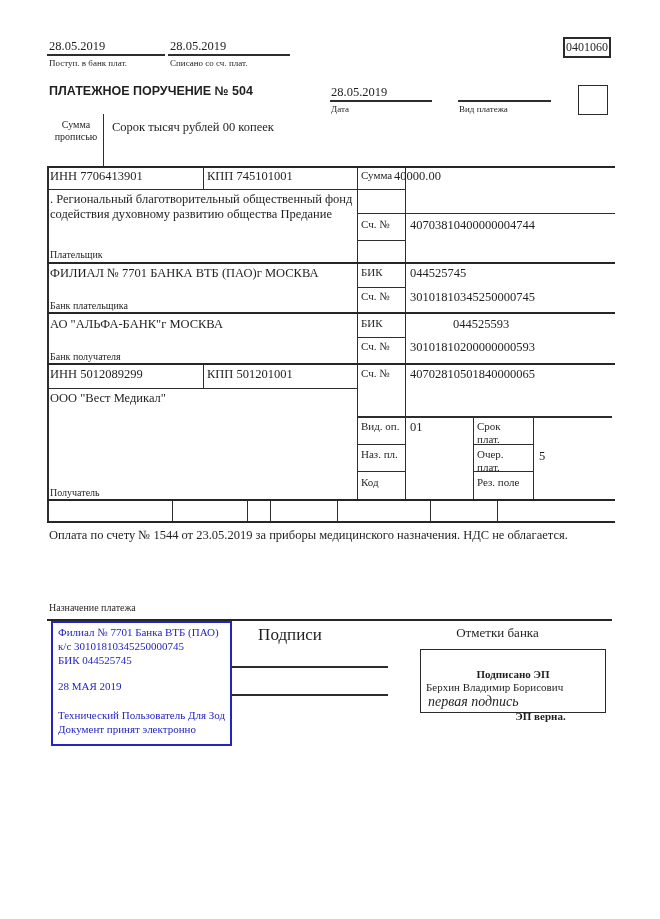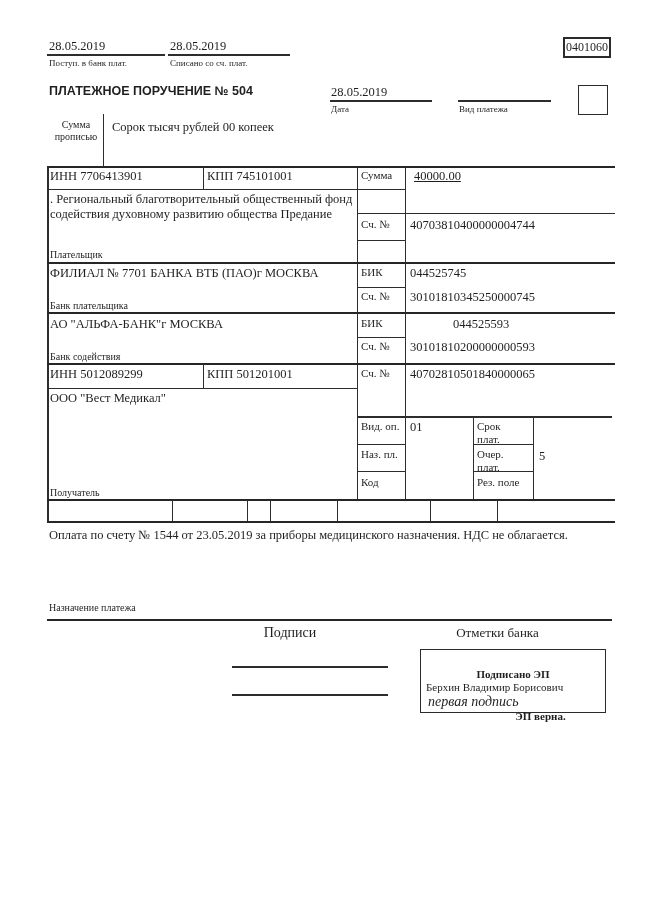--- a/index.html
+++ b/index.html
@@ -80,39 +80,39 @@
   <div class="vl" style="left:247px;top:499px;height:23px;"></div>
   <div class="vl" style="left:270px;top:499px;height:23px;"></div>
   <div class="vl" style="left:337px;top:499px;height:23px;"></div>
   <div class="vl" style="left:430px;top:499px;height:23px;"></div>
   <div class="vl" style="left:497px;top:499px;height:23px;"></div>
   <div class="hl hl2" style="left:47px;top:521px;width:568px;"></div>
 
   <div class="t" style="left:50px;top:169px;">ИНН 7706413901</div>
   <div class="t" style="left:207px;top:169px;">КПП 745101001</div>
   <div class="t cell" style="left:361px;top:169px;">Сумма</div>
-  <div class="t" style="left:414px;top:169px;text-decoration:underline;">40000.00</div>
+  <div class="t" style="left:394px;top:169px;">40000.00</div>
   <div class="t wrap" style="left:50px;top:192px;width:305px;line-height:15px;">. Региональный благотворительный общественный фонд содействия духовному развитию общества Предание</div>
   <div class="t cell" style="left:361px;top:218px;">Сч. №</div>
   <div class="t" style="left:410px;top:218px;">40703810400000004744</div>
   <div class="t small" style="left:50px;top:249px;">Плательщик</div>
 
   <div class="t" style="left:50px;top:266px;">ФИЛИАЛ № 7701 БАНКА ВТБ (ПАО)г МОСКВА</div>
   <div class="t cell" style="left:361px;top:266px;">БИК</div>
   <div class="t" style="left:410px;top:266px;">044525745</div>
   <div class="t cell" style="left:361px;top:290px;">Сч. №</div>
   <div class="t" style="left:410px;top:290px;">30101810345250000745</div>
   <div class="t small" style="left:50px;top:300px;">Банк плательщика</div>
 
   <div class="t" style="left:50px;top:317px;">АО "АЛЬФА-БАНК"г МОСКВА</div>
   <div class="t cell" style="left:361px;top:317px;">БИК</div>
   <div class="t" style="left:410px;top:317px;margin-left:43px;">044525593</div>
   <div class="t cell" style="left:361px;top:340px;">Сч. №</div>
   <div class="t" style="left:410px;top:340px;">30101810200000000593</div>
-  <div class="t small" style="left:50px;top:351px;">Банк содействия</div>
+  <div class="t small" style="left:50px;top:351px;">Банк получателя</div>
 
   <div class="t" style="left:50px;top:367px;">ИНН 5012089299</div>
   <div class="t" style="left:207px;top:367px;">КПП 501201001</div>
   <div class="t cell" style="left:361px;top:367px;">Сч. №</div>
   <div class="t" style="left:410px;top:367px;">40702810501840000065</div>
   <div class="t" style="left:50px;top:391px;">ООО "Вест Медикал"</div>
 
   <div class="t cell" style="left:361px;top:420px;">Вид. оп.</div>
   <div class="t" style="left:410px;top:420px;">01</div>
   <div class="t cell wrap" style="left:477px;top:420px;width:42px;">Срок плат.</div>
@@ -120,22 +120,30 @@
   <div class="t cell wrap" style="left:477px;top:448px;width:42px;">Очер. плат.</div>
   <div class="t" style="left:539px;top:449px;">5</div>
   <div class="t cell" style="left:361px;top:476px;">Код</div>
   <div class="t cell" style="left:477px;top:476px;">Рез. поле</div>
   <div class="t small" style="left:50px;top:487px;">Получатель</div>
 
   <div class="t" style="left:49px;top:528px;">Оплата по счету № 1544 от 23.05.2019 за приборы медицинского назначения. НДС не облагается.</div>
   <div class="t small" style="left:49px;top:602px;">Назначение платежа</div>
   <div class="hl hl2" style="left:47px;top:619px;width:565px;"></div>
 
+  <div class="blue-box" style="left:51px;top:621px;width:181px;height:125px;">
+    <div class="blue">Филиал № 7701 Банка ВТБ (ПАО)</div>
+    <div class="blue">к/с 30101810345250000745</div>
+    <div class="blue">БИК 044525745</div>
+    <div class="blue" style="margin-top:13px;">28 МАЯ 2019</div>
+    <div class="blue" style="margin-top:15px;width:170px;">Технический Пользователь Для Зод</div>
+    <div class="blue">Документ принят электронно</div>
+  </div>
 
-  <div class="t ctr" style="left:240px;top:625px;width:100px;font-size:14px;">Подписи</div>
+  <div class="t ctr" style="left:240px;top:625px;width:100px;font-size:17px;">Подписи</div>
   <div class="t ctr" style="left:430px;top:625px;width:135px;font-size:13px;">Отметки банка</div>
 
   <div class="hl" style="left:232px;top:666px;width:156px;height:1.5px;"></div>
   <div class="hl" style="left:232px;top:694px;width:156px;height:1.5px;"></div>
 
   <div class="box1" style="left:420px;top:649px;width:186px;height:64px;">
     <div class="t b ctr" style="position:static;font-size:11px;margin-top:18px;">Подписано ЭП</div>
     <div class="t" style="position:static;font-size:11px;margin-left:5px;">Берхин Владимир Борисович</div>
     <div class="t i" style="position:static;font-size:14px;margin-left:7px;">первая подпись</div>
     <div class="t b ctr" style="position:static;font-size:11px;padding-left:55px;">ЭП верна.</div>

